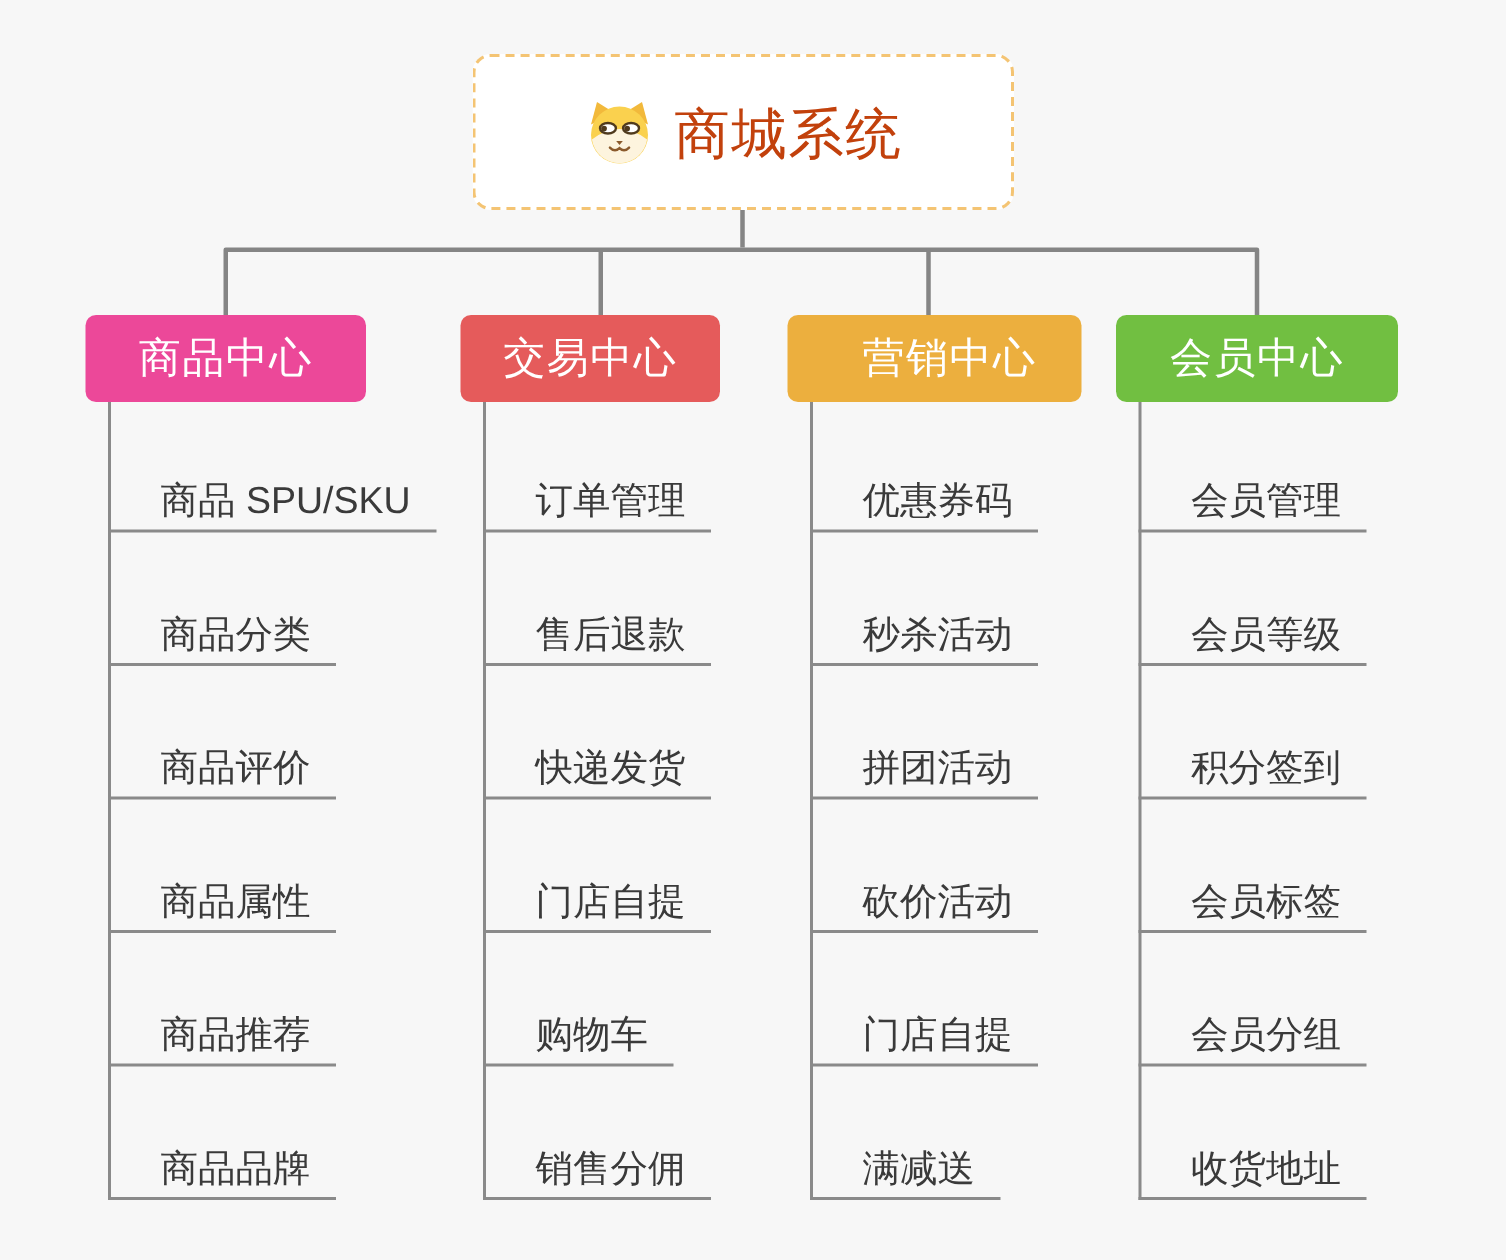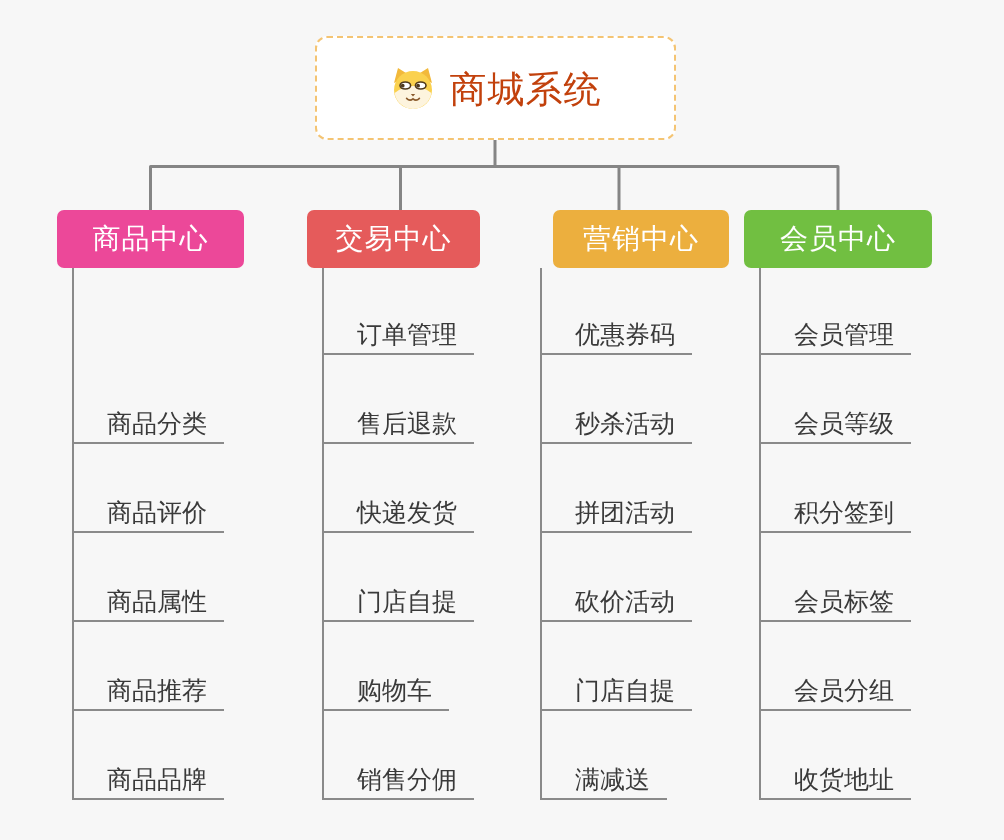--- a/index.html
+++ b/index.html
@@ -45,21 +45,21 @@
     display: flex;
     align-items: center;
     justify-content: center;
     color: #FFFFFF;
     font-size: 28px;
     font-weight: 500;
     letter-spacing: 1px;
   }
   .b1 { left: 57px;  width: 187px; }
   .b2 { left: 307px; width: 173px; }
-  .b3 { left: 553px; width: 176px; }
+  .b3 { left: 525px; width: 176px; padding-left: 20px; }
   .b4 { left: 744px; width: 188px; }
 
   
   .col { position: absolute; top: 268px; width: 260px; height: 536px; }
   .col-1 { left: 72px; }
   .col-2 { left: 322px; }
   .col-3 { left: 540px; }
   .col-4 { left: 759px; }
   .vline {
     position: absolute;
@@ -121,20 +121,21 @@
   </div>
   <div class="branch-node b3" style="background-color: rgb(236, 175, 62);">
     <span>营销中心</span>
   </div>
   <div class="branch-node b4" style="background-color: rgb(113, 191, 65); text-align: center;">
     <span>会员中心</span>
   </div>
 
   <div class="col col-1">
     <div class="vline"></div>
+    <div class="leaf t1">商品 SPU/SKU</div>
     <div class="leaf t2">商品分类</div>
     <div class="leaf t3">商品评价</div>
     <div class="leaf t4">商品属性</div>
     <div class="leaf t5">商品推荐</div>
     <div class="leaf t6">商品品牌</div>
   </div>
 
   <div class="col col-2">
     <div class="vline"></div>
     <div class="leaf t1">订单管理</div>

